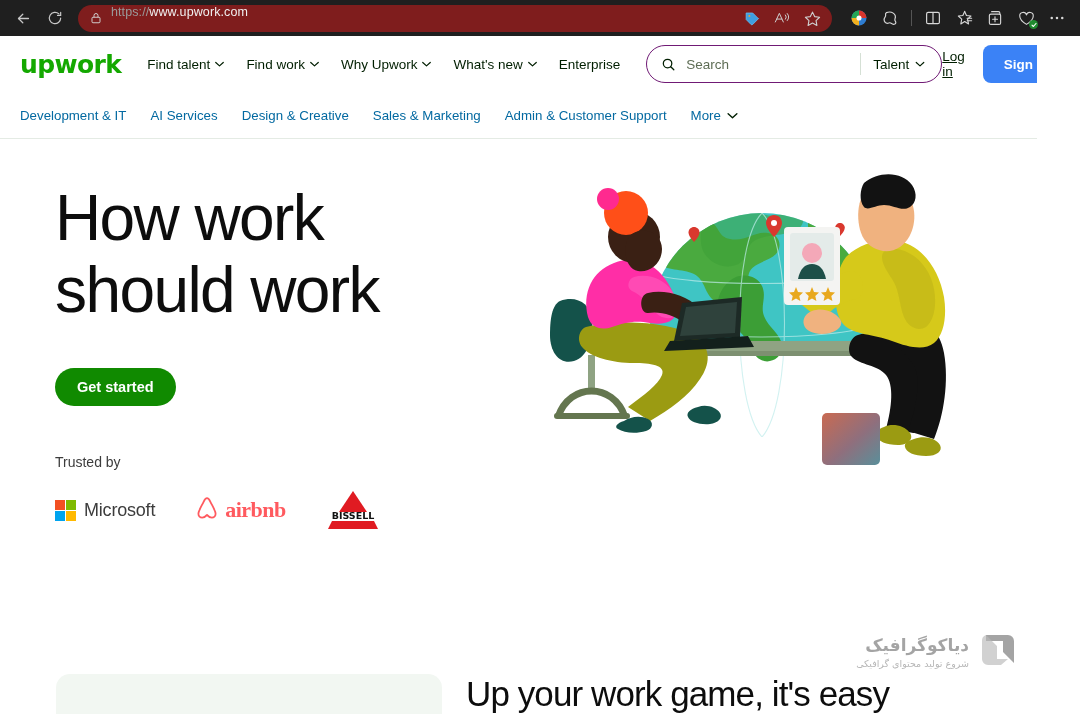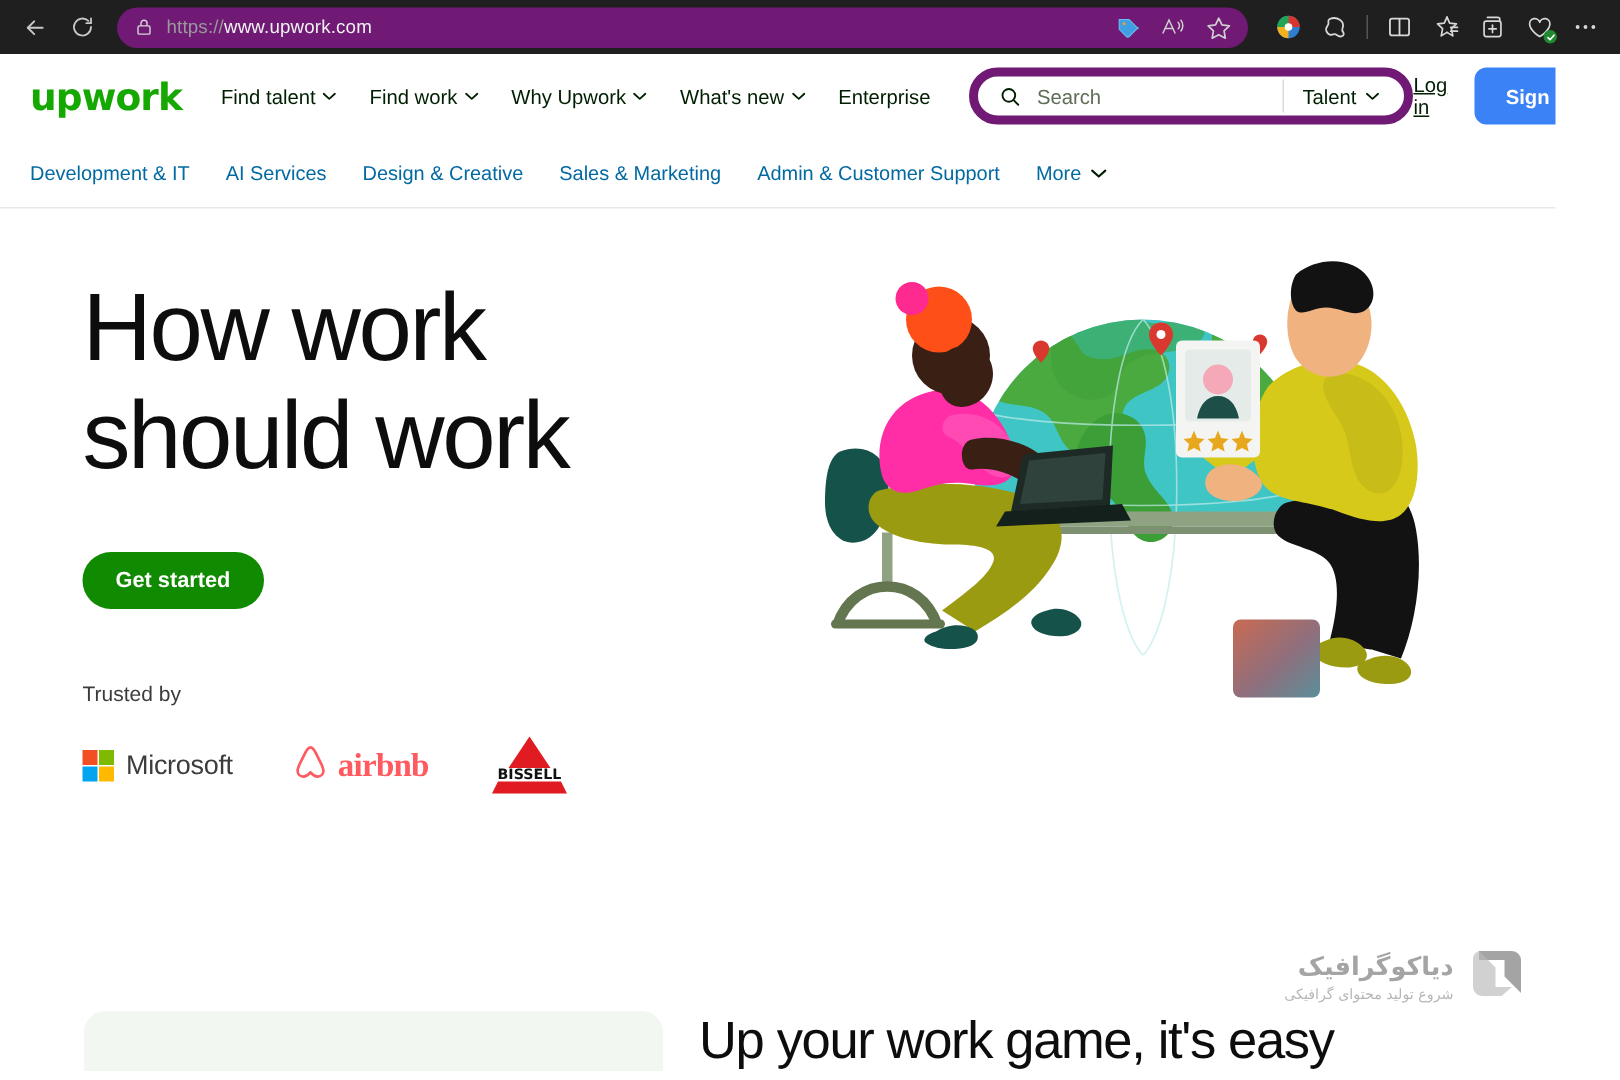--- a/index.html
+++ b/index.html
@@ -27,24 +27,23 @@
     display: flex; align-items: center; justify-content: center;
     color: #c8c8c8;
     border-radius: 4px;
     flex: none;
   }
   .nav-btn svg { display: block; }
 
   .omnibox {
     flex: 1 1 auto;
     height: 27px;
-    background: #701a75;
+    background: #7f1d1d;
     border-radius: 14px;
     display: flex;
-    align-items: center;
     padding: 0 6px 0 12px;
     margin-left: 6px;
     margin-right: 4px;
     min-width: 0;
   }
   .lock-icon { color: #d4d4d4; display: flex; align-items: center; margin-right: 9px; flex:none; }
   .url-text {
     font-size: 12.5px;
     color: #f0f0f0;
     white-space: nowrap;
@@ -114,21 +113,21 @@
     gap: 5px;
     white-space: nowrap;
   }
   .chev { display: inline-block; }
   .chev svg { display: block; }
 
   .search-wrap {
     margin-left: 26px;
     width: 296px;
     height: 38px;
-    border: 6px solid #701a75;
+    border: 1px solid #701a75;
     border-radius: 19px;
     display: flex;
     align-items: center;
     padding: 0 4px 0 14px;
   }
   .search-icon { color: #001e00; display: flex; flex: none; margin-right: 10px; }
   .search-input {
     border: none; outline: none; background: transparent;
     font-size: 13.5px;
     color: #001e00;

